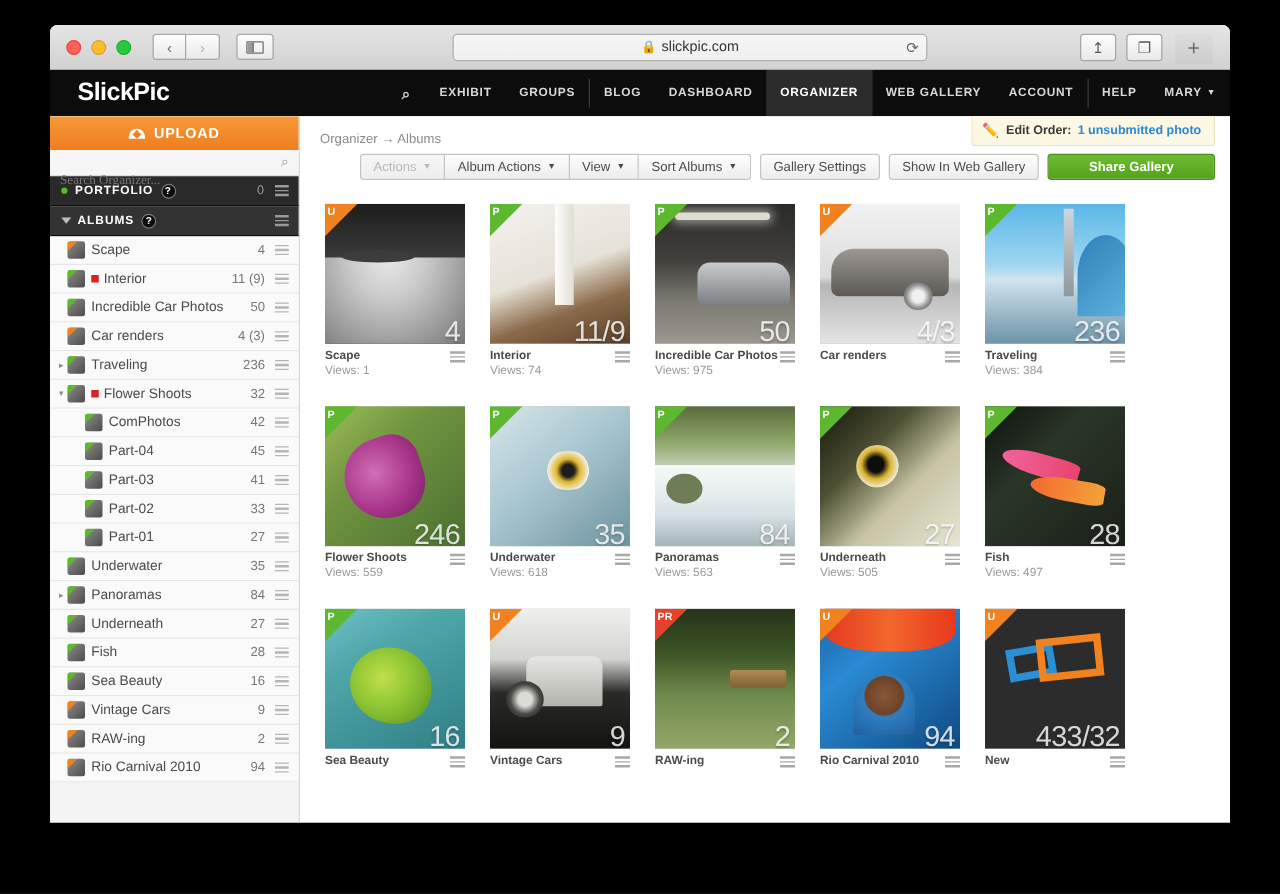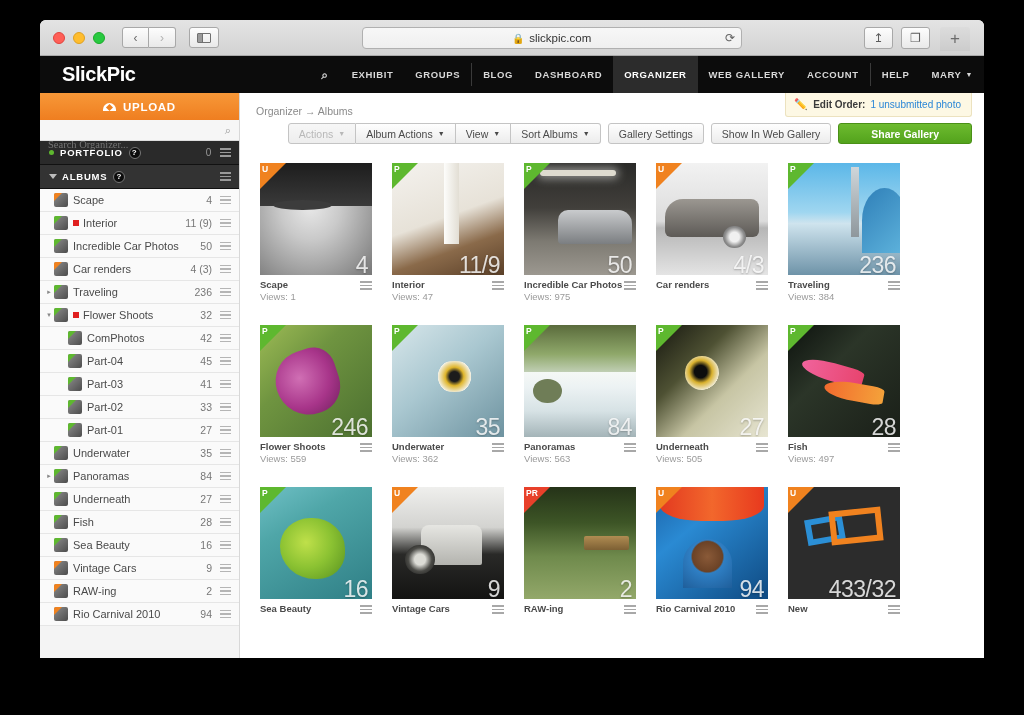--- a/index.html
+++ b/index.html
@@ -220,21 +220,21 @@
   .notice {
     position: absolute; right: 12px; top: 0;
     background: #fdf8e4; border: 1px solid #ece2bf;
     border-top: none;
     padding: 5px 10px 5px 8px;
     font-size: 10px; color: #3a3a3a; font-weight: bold;
     display: flex; align-items: center; gap: 5px;
     border-radius: 0 0 3px 3px;
   }
   .notice .pencil { font-size: 11px; }
-  .notice .link { color: #2a86d6; font-weight: normal; }
+  .notice .link { color: #2a86d6; font-weight: bold; }
 
   .toolbar {
     display: flex; align-items: center;
     padding: 6px 12px 0 0;
     justify-content: flex-end;
     gap: 7px;
   }
   .btn {
     height: 21px; padding: 0 10px;
     background: linear-gradient(#fefefe,#ececec);
@@ -754,21 +754,21 @@
             <div class="tfig">
               <div class="art a-interior"></div>
               <div class="badge p">
                 <span>P</span>
               </div>
               <div class="tcount">11/9</div>
             </div>
             <div class="tmeta">
               <div>
                 <div class="tname">Interior</div>
-                <div class="tviews">Views: 47</div>
+                <div class="tviews">Views: 74</div>
               </div>
               <span class="hamb">
                 <i></i>
                 <i></i>
                 <i></i>
               </span>
             </div>
           </div>
           <div class="tile">
             <div class="tfig">
@@ -853,21 +853,21 @@
             <div class="tfig">
               <div class="art a-under1"></div>
               <div class="badge p">
                 <span>P</span>
               </div>
               <div class="tcount">35</div>
             </div>
             <div class="tmeta">
               <div>
                 <div class="tname">Underwater</div>
-                <div class="tviews">Views: 362</div>
+                <div class="tviews">Views: 618</div>
               </div>
               <span class="hamb">
                 <i></i>
                 <i></i>
                 <i></i>
               </span>
             </div>
           </div>
           <div class="tile">
             <div class="tfig">

